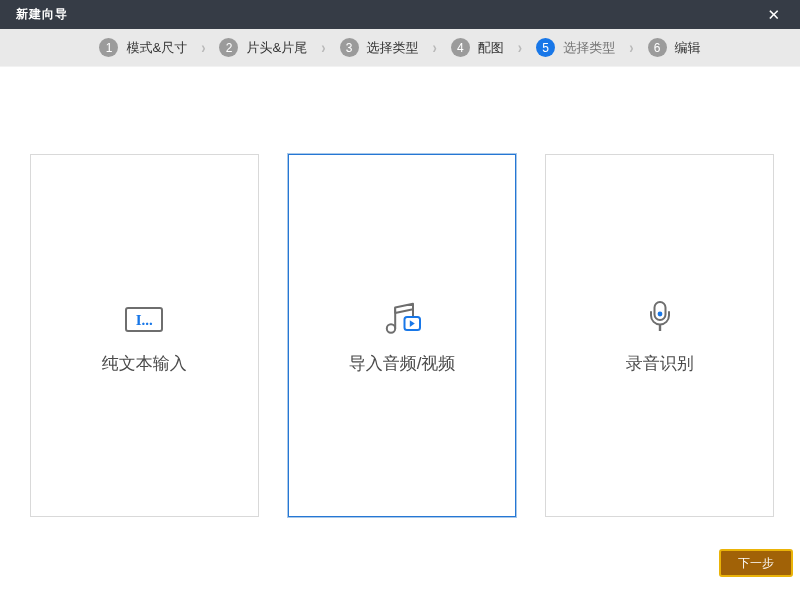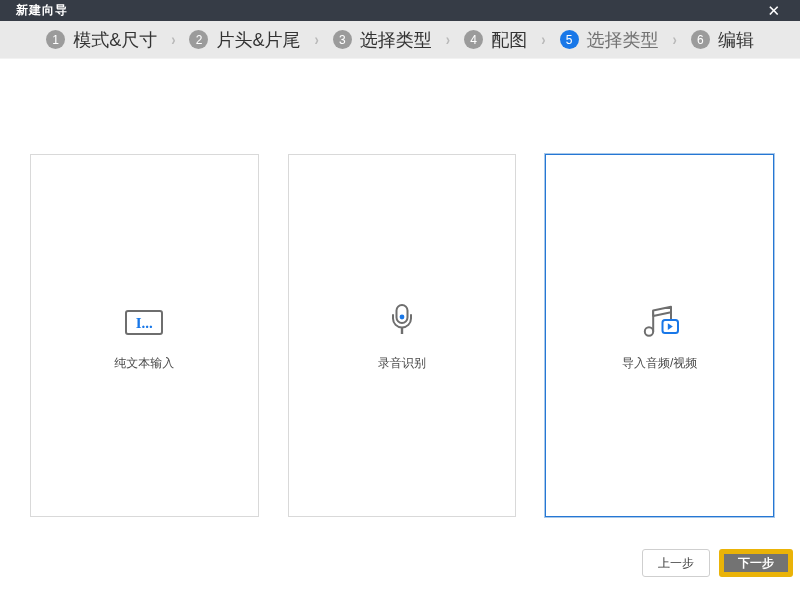--- a/index.html
+++ b/index.html
@@ -3,78 +3,78 @@
 <meta charset="utf-8">
 <style>
   html,body{margin:0;padding:0;}
   body{
     width:800px;height:595px;position:relative;background:#ffffff;
     font-family:"Liberation Sans","DejaVu Sans",sans-serif;
     overflow:hidden;
   }
   
   .titlebar{
-    height:21px;background:#363c46;color:#ffffff;
+    height:29px;background:#363c46;color:#ffffff;
     display:flex;align-items:center;padding:0 16px;box-sizing:border-box;
   }
   .titlebar .title{font-size:12px;font-weight:bold;letter-spacing:1px;}
   .titlebar .close{
     margin-left:auto;font-size:15px;font-weight:bold;line-height:1;
     cursor:pointer;padding:2px 4px;
   }
   
   .stepbar{
     height:38px;background:#e9e9e9;border-bottom:1px solid #f2f2f2;
     display:flex;align-items:center;justify-content:center;box-sizing:border-box;
   }
   .step{display:flex;align-items:center;}
   .step-num{
     width:19px;height:19px;border-radius:50%;background:#9b9b9b;color:#ffffff;
     font-size:12px;display:flex;align-items:center;justify-content:center;
     margin-right:8px;flex:0 0 auto;
   }
-  .step-label{font-size:18px;color:#333333;white-space:nowrap;}
+  .step-label{font-size:13px;color:#333333;white-space:nowrap;}
   .step.active .step-num{background:#1877e8;}
   .step.active .step-label{color:#737373;}
   .sep{color:#b9b9b9;font-size:13px;margin:0 14px;font-weight:bold;transform:scaleY(1.2);}
   
   .cards{
     position:absolute;left:30px;right:26px;top:154px;
     display:flex;gap:29px;
   }
   .card{
     flex:1;height:363px;background:#ffffff;border:1px solid #d9d9d9;
     box-sizing:border-box;display:flex;flex-direction:column;
     align-items:center;justify-content:center;cursor:pointer;
   }
   .card.selected{
     border:1px solid #2577d4;
     box-shadow:0 0 0 1px #a8c8ea;
   }
   .icon-box{height:46px;display:flex;align-items:center;justify-content:center;margin-bottom:10px;}
-  .card-label{font-size:12px;color:#4a4a4a;}
+  .card-label{font-size:17px;color:#4a4a4a;}
   
   .ti-rect{
     width:38px;height:25px;border:2px solid #6e6e6e;border-radius:3px;
     display:flex;align-items:flex-end;justify-content:center;box-sizing:border-box;
     background:#ffffff;
   }
   .ti-text{
     font-family:"Liberation Serif","DejaVu Serif",serif;
     font-weight:bold;font-size:15px;line-height:19px;color:#1877e8;letter-spacing:0px;
   }
   
   .footer{position:absolute;right:7px;bottom:18px;display:flex;gap:9px;}
   .btn{
     min-width:68px;height:28px;border-radius:3px;font-size:12px;
     display:flex;align-items:center;justify-content:center;
     box-sizing:border-box;cursor:pointer;padding:0 14px;
   }
   .btn-prev{background:#ffffff;border:1px solid #cfcfcf;color:#333333;}
-  .btn-next{background:#737373;border:5px solid #eab308;color:#ffffff;min-width:74px;font-weight:bold;}
+  .btn-next{background:#a16207;border:2px solid #eab308;color:#ffffff;min-width:74px;}
 </style>
 </head>
 <body>
 
 <div class="titlebar">
   <span class="title">新建向导</span>
   <span class="close">✕</span>
 </div>
 
 <div class="stepbar">
@@ -113,44 +113,43 @@
 
   <div class="card">
     <div class="icon-box">
       <div class="ti-rect">
         <span class="ti-text">I...</span>
       </div>
     </div>
     <div class="card-label">纯文本输入</div>
   </div>
 
-  <div class="card">
-    <div class="icon-box">
-      <svg width="36" height="40" viewBox="0 0 36 40">
-        <rect x="12.5" y="3" width="11" height="18" rx="5.5" fill="none" stroke="#6e6e6e" stroke-width="2"></rect>
-        <circle cx="18" cy="15" r="2.4" fill="#1877e8"></circle>
-        <path d="M9 13 L9 16.5 A9 9 0 0 0 27 16.5 L27 13" fill="none" stroke="#6e6e6e" stroke-width="2" stroke-linecap="round"></path>
-        <line x1="18" y1="25.5" x2="18" y2="32" stroke="#6e6e6e" stroke-width="2.4"></line>
-      </svg>
-    </div>
-    <div class="card-label">录音识别</div>
-  </div>
-
   <div class="card selected">
     <div class="icon-box">
       <svg width="42" height="38" viewBox="0 0 42 38">
         <circle cx="10" cy="28.5" r="4.2" fill="none" stroke="#6e6e6e" stroke-width="2"></circle>
         <line x1="14.2" y1="28.5" x2="14.2" y2="7.5" stroke="#6e6e6e" stroke-width="2"></line>
         <path d="M14.2 7.5 L32 3.8 L32 9.2 L14.2 12.9 Z" fill="#ffffff" stroke="#6e6e6e" stroke-width="2" stroke-linejoin="round"></path>
         <line x1="32" y1="9" x2="32" y2="17" stroke="#6e6e6e" stroke-width="2"></line>
         <rect x="23.5" y="17" width="15.5" height="13" rx="2.5" fill="#ffffff" stroke="#1877e8" stroke-width="2"></rect>
         <polygon points="28.8,20.3 28.8,27 33.8,23.6" fill="#1877e8"></polygon>
       </svg>
     </div>
     <div class="card-label">导入音频/视频</div>
   </div>
 
+  <div class="card">
+    <div class="icon-box">
+      <svg width="36" height="40" viewBox="0 0 36 40">
+        <rect x="12.5" y="3" width="11" height="18" rx="5.5" fill="none" stroke="#6e6e6e" stroke-width="2"></rect>
+        <circle cx="18" cy="15" r="2.4" fill="#1877e8"></circle>
+        <path d="M9 13 L9 16.5 A9 9 0 0 0 27 16.5 L27 13" fill="none" stroke="#6e6e6e" stroke-width="2" stroke-linecap="round"></path>
+        <line x1="18" y1="25.5" x2="18" y2="32" stroke="#6e6e6e" stroke-width="2.4"></line>
+      </svg>
+    </div>
+    <div class="card-label">录音识别</div>
+  </div>
+
 </div>
 
 <div class="footer">
-  <div class="btn btn-prev">上一步</div>
   <div class="btn btn-next">下一步</div>
 </div>
 
 </body></html>

